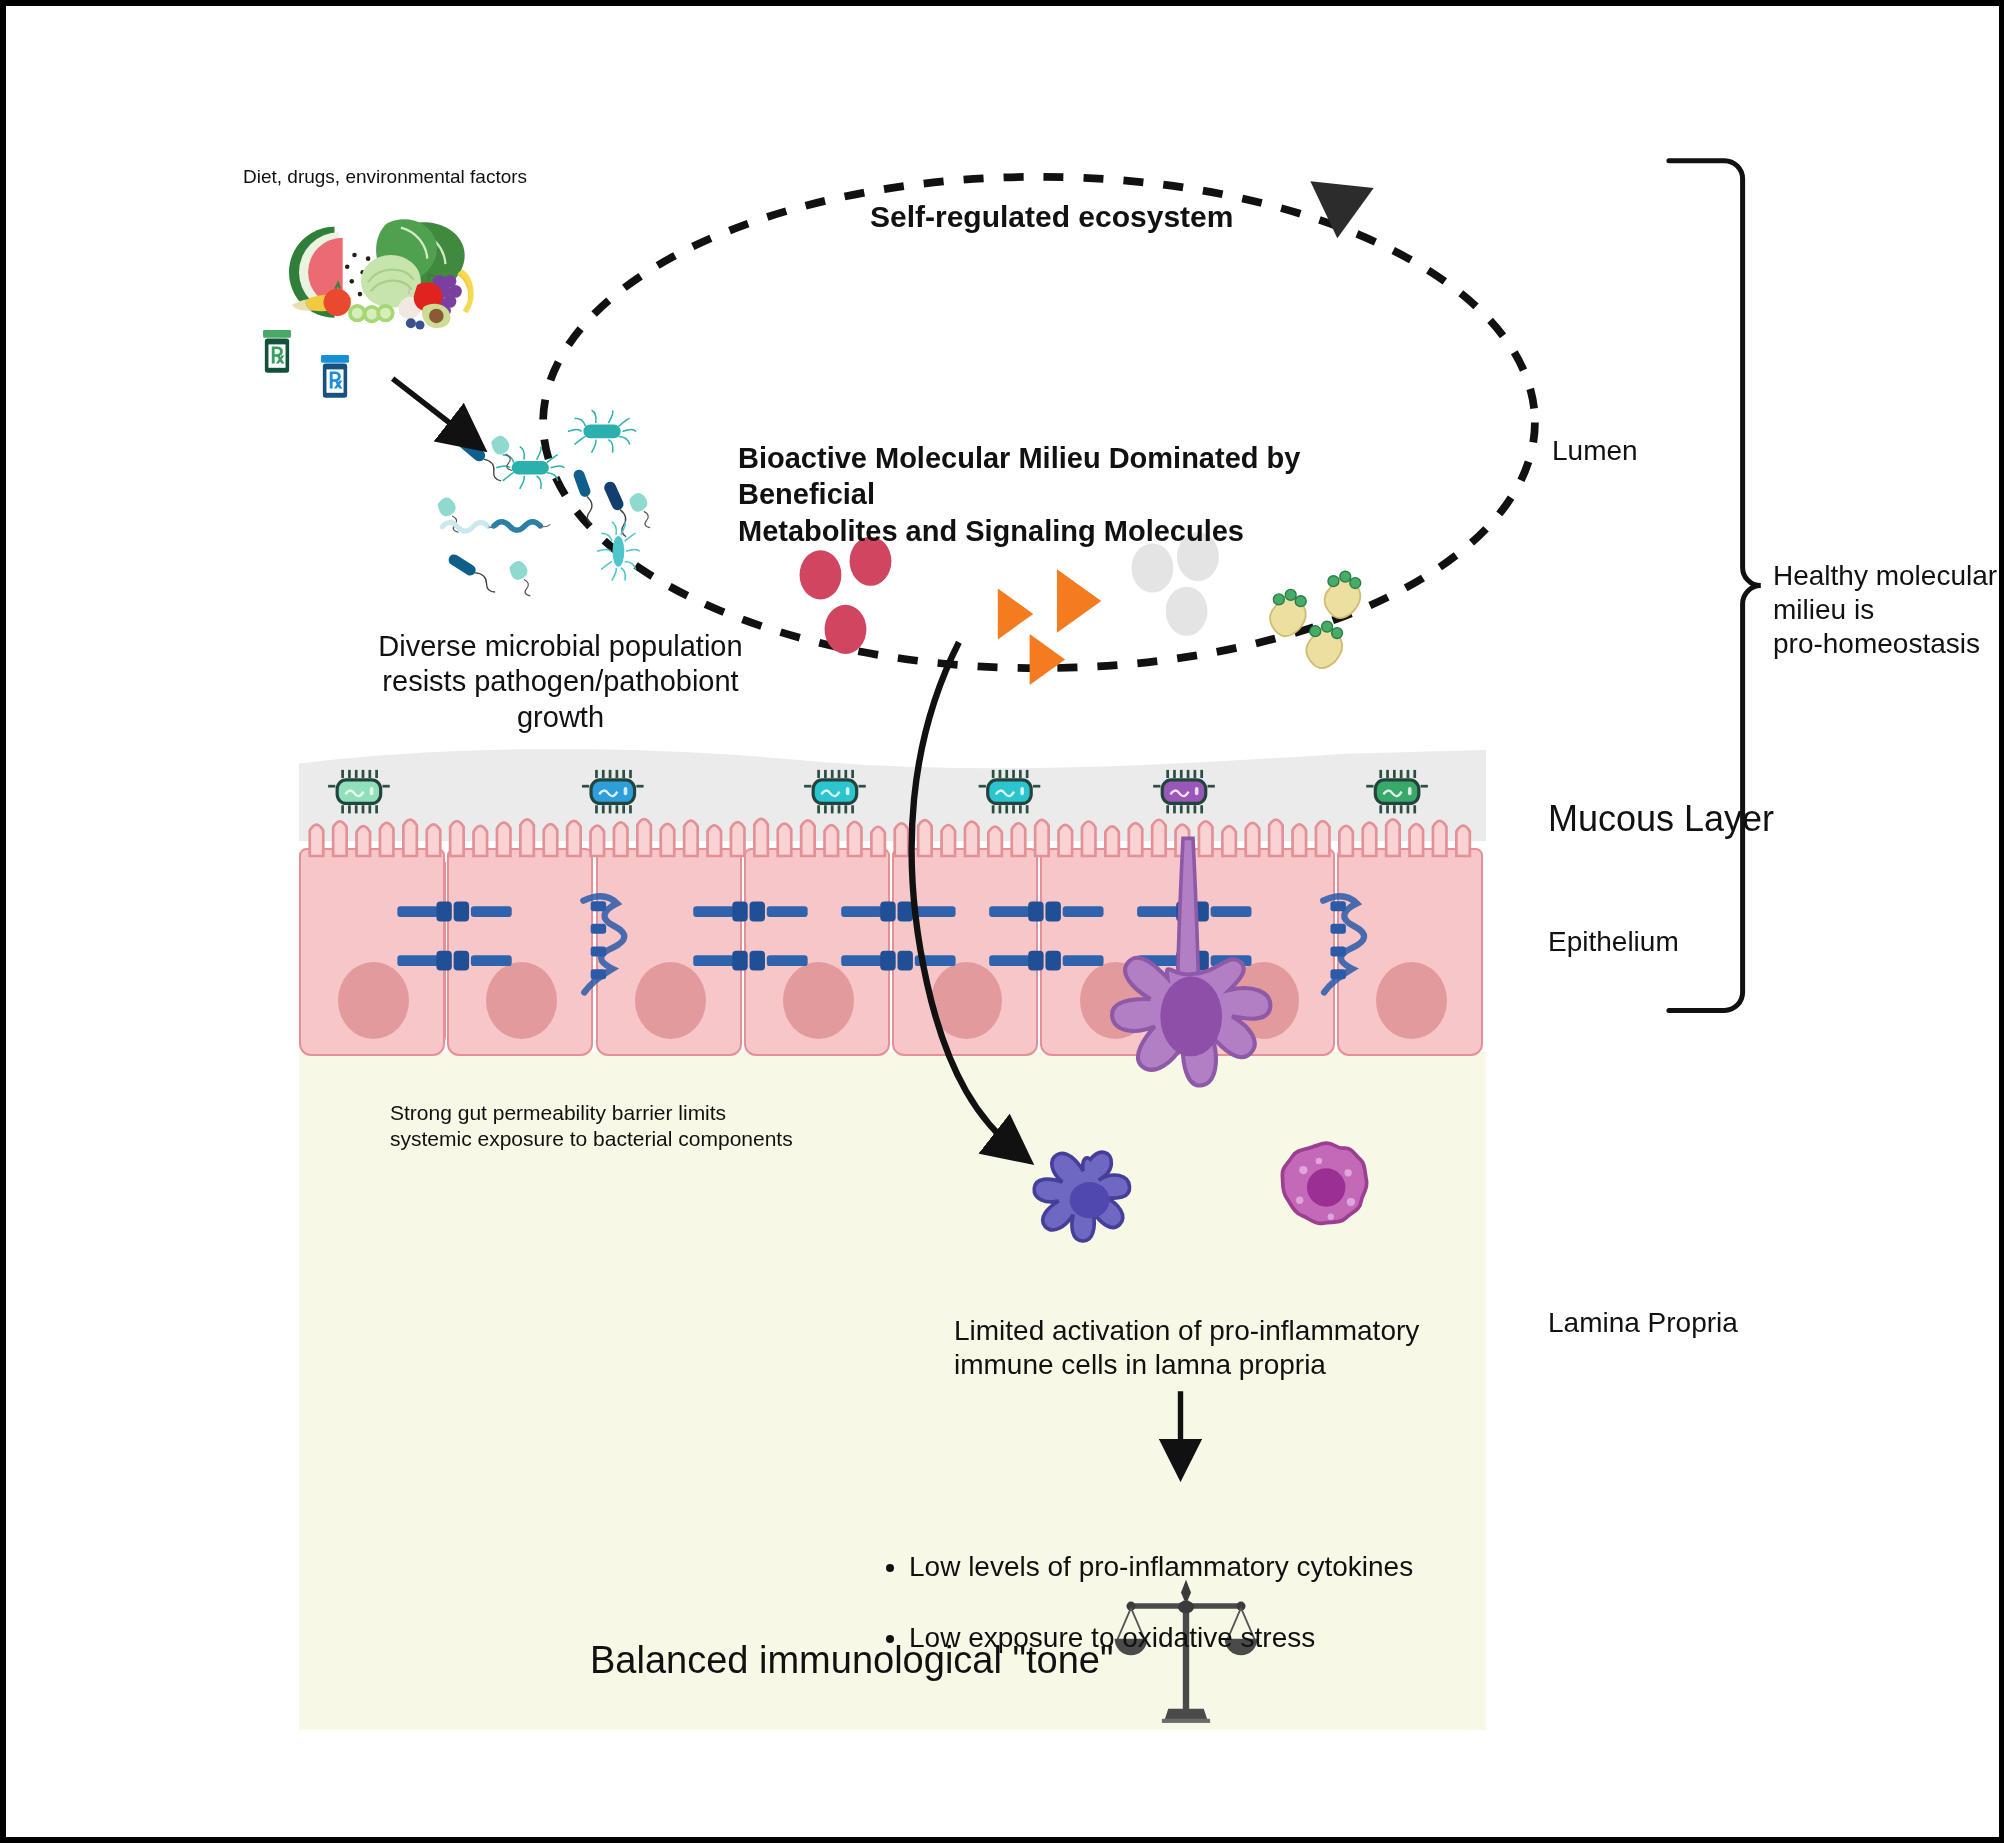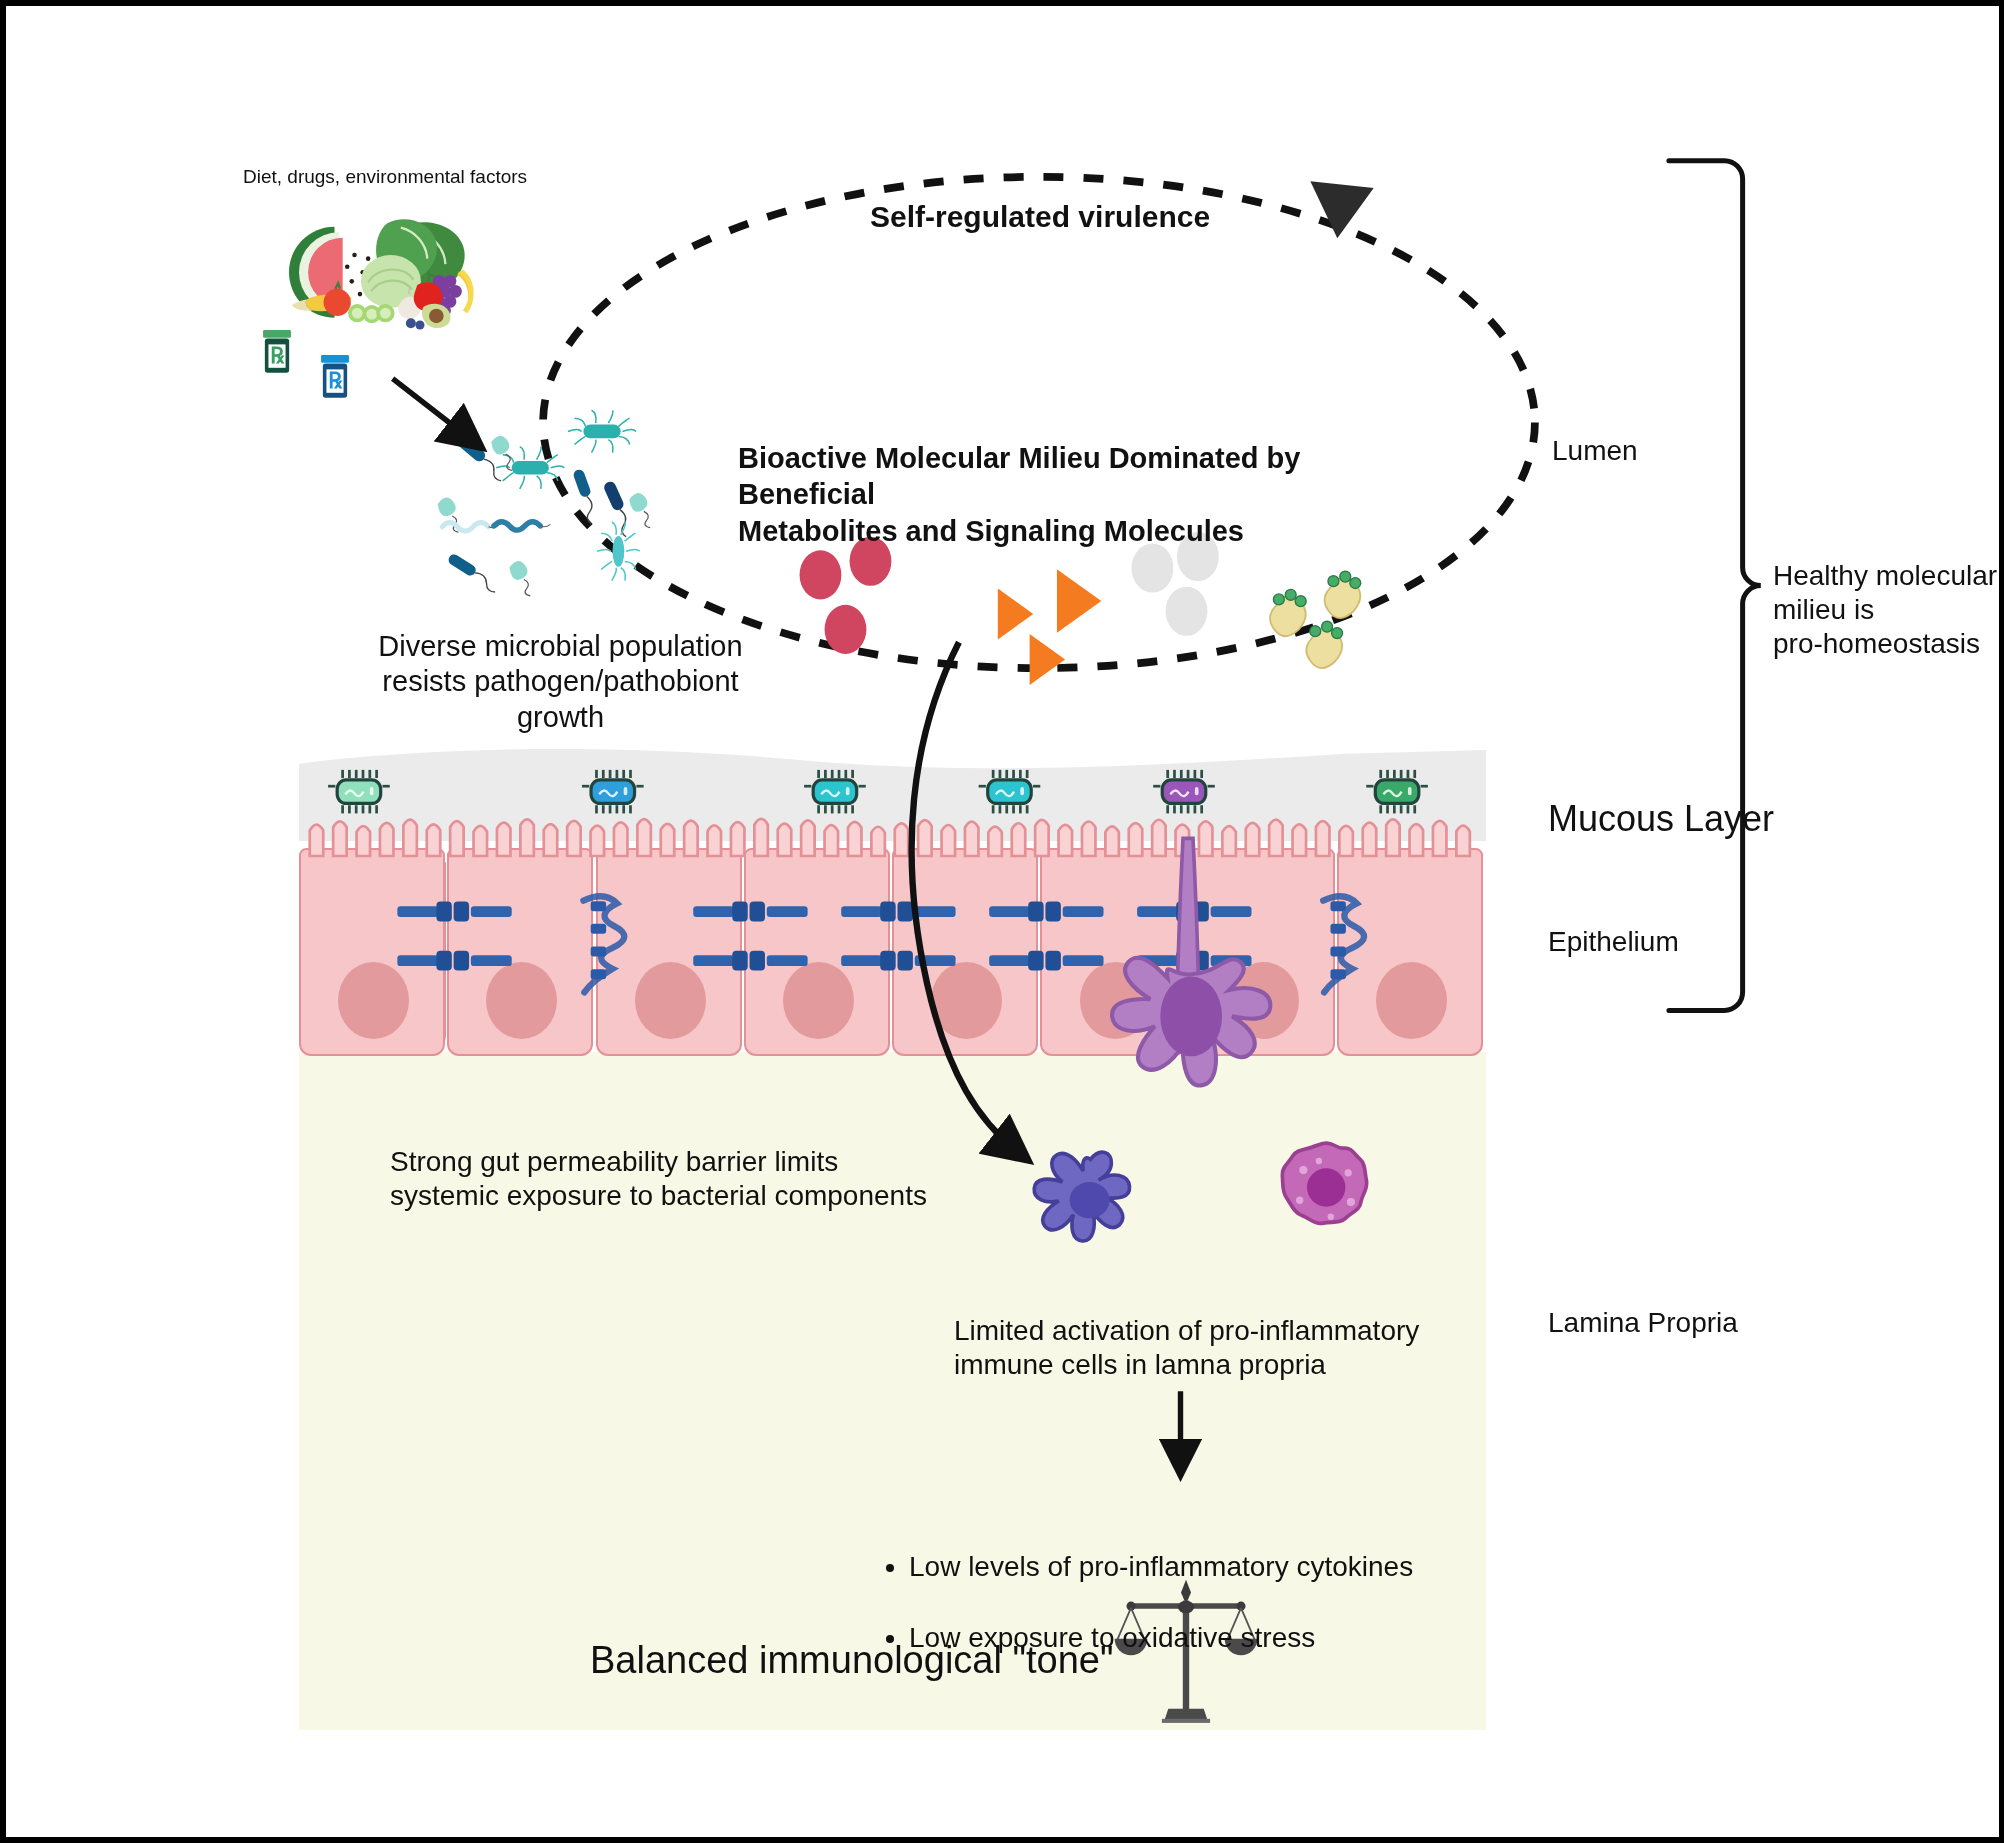--- a/index.html
+++ b/index.html
@@ -24,21 +24,21 @@
   #ellipse-bullets ul{margin:0;padding-left:28px;}
   #ellipse-bullets li{margin:0 0 1.8px 0;}
   #milieu-head{left:732px;top:434px;font-size:29px;font-weight:bold;width:682px;line-height:1.25;}
 
   #lumen-label{left:1546px;top:428px;font-size:28px;}
   #healthy-label{left:1767px;top:553px;font-size:28px;width:237px;}
   #mucous-label{left:1542px;top:791px;font-size:36px;}
   #epithelium-label{left:1542px;top:919px;font-size:28px;}
   #lamina-label{left:1542px;top:1268px;font-size:28px;margin-top:32px;}
 
-  #barrier-caption{left:384px;top:1094px;font-size:28px;margin-top:45px;}
+  #barrier-caption{left:384px;top:1094px;font-size:21px;}
   #limited-caption{left:948px;top:1308px;font-size:28px;}
   #bottom-bullets{left:876px;top:1476px;font-size:28px;}
   #bottom-bullets ul{margin:0;padding-left:27px;}
   #bottom-bullets li{margin:0 0 2.7px 0;}
   #tone-label{left:584px;top:1631px;font-size:38px;}
 
   
   #lamina-panel{
     left:293px;top:1046px;width:1187px;height:678px;
     background:#f8f8e6;
@@ -647,21 +647,21 @@
                A40,40 0 0,0 208,940 A40,40 0 0,0 168,980 L168,1834
                A40,40 0 0,1 128,1874 L6,1874" fill="none" stroke="#111" stroke-width="11" stroke-linecap="round"></path>
     </svg>
   </div>
 
   <div class="abs txt" id="diet-label">Diet, drugs, environmental factors</div>
 
   <div class="abs txt" id="microbe-caption">Diverse microbial population
 resists pathogen/pathobiont growth</div>
 
-  <div class="abs txt" id="ellipse-title">Self-regulated virulence</div>
+  <div class="abs txt" id="ellipse-title">Self-regulated ecosystem</div>
 
 
   <div class="abs txt" id="milieu-head">Bioactive Molecular Milieu Dominated by Beneficial
 Metabolites and Signaling Molecules</div>
 
   <div class="abs txt" id="lumen-label">Lumen</div>
   <div class="abs txt" id="healthy-label">Healthy molecular
 milieu is
 pro-homeostasis</div>
   <div class="abs txt" id="mucous-label">Mucous Layer</div>

